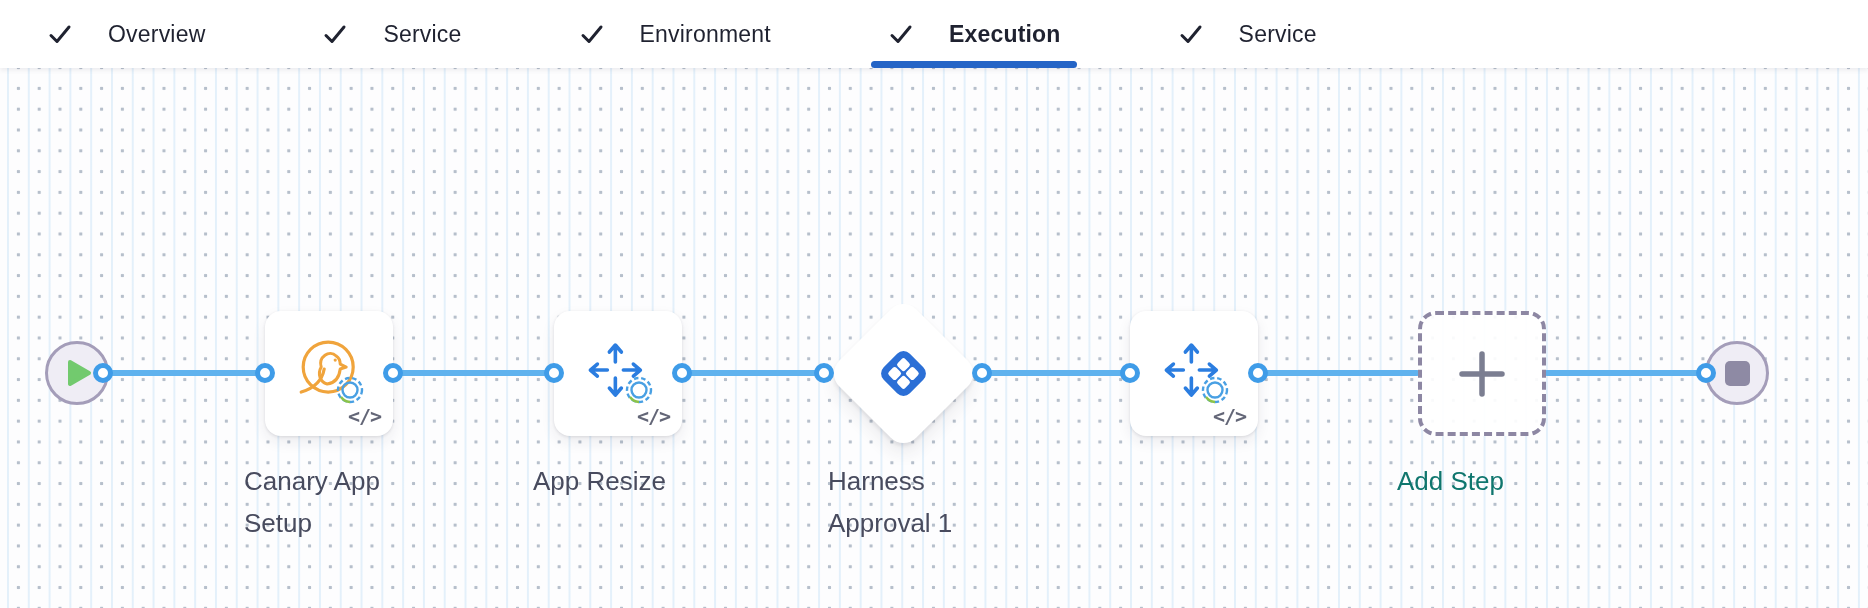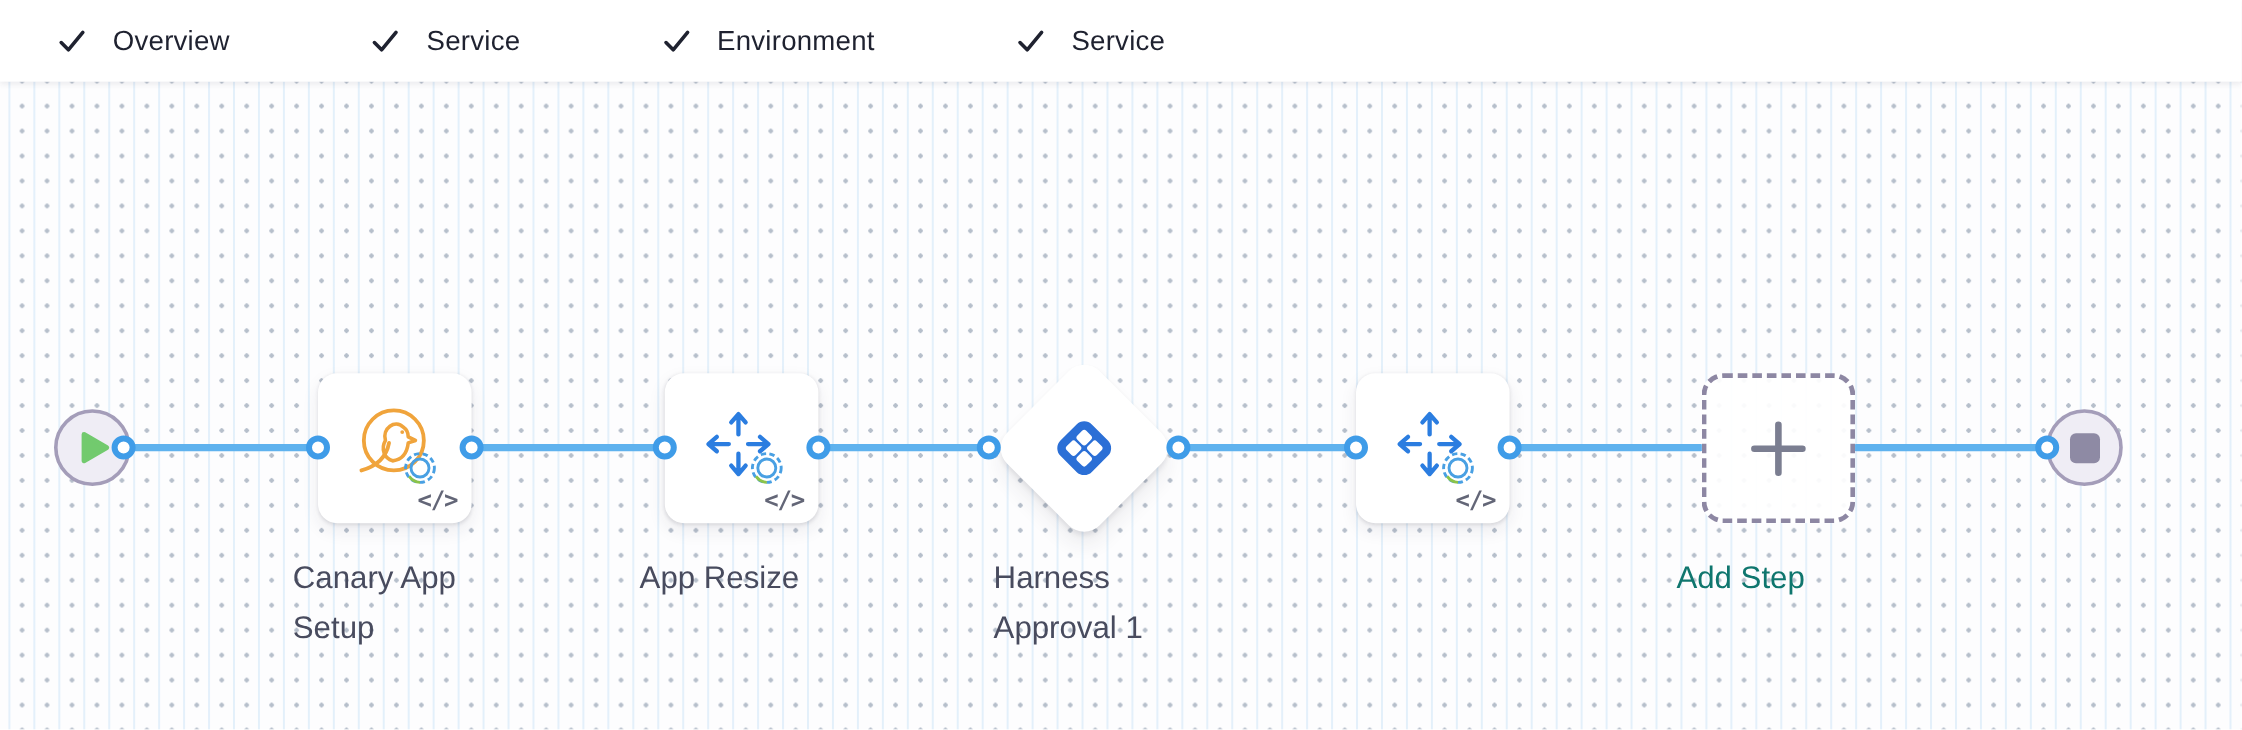--- a/index.html
+++ b/index.html
@@ -4,21 +4,21 @@
 <style>
   * { margin:0; padding:0; box-sizing:border-box; }
   html,body { width:1868px; height:608px; overflow:hidden;
     font-family:"Liberation Sans","DejaVu Sans",sans-serif; background:#fff; }
   .stage { position:relative; width:1868px; height:608px; }
 
   
   .tabbar { position:absolute; left:0; top:0; width:1868px; height:68px;
     background:#ffffff; box-shadow:0 2px 5px rgba(40,41,61,.09); z-index:10; }
   .tabs { display:flex; height:100%; padding-left:26px; list-style:none; gap:76px; }
-  .tab { position:relative; display:flex; align-items:center; gap:20px;
+  .tab { position:relative; display:flex; align-items:center; gap:34px;
     padding:0 20px; height:100%; cursor:pointer; }
   .tab-label { font-size:23px; color:#1f2230; letter-spacing:.2px; }
   .tab.active .tab-label { font-weight:700; }
   .tab.active::after { content:""; position:absolute; left:4px; right:4px; bottom:0;
     height:7px; border-radius:4px; background:#2464c6; }
   .check-icon { width:28px; height:28px; flex:0 0 auto; }
 
   
   .canvas { position:absolute; left:0; top:68px; width:1868px; height:540px;
     background-color:#fdfdfe;
@@ -88,20 +88,26 @@
         <svg class="check-icon" viewBox="0 0 28 28" fill="none">
           <path d="M5 15.5 L11 21.5 L23 7" stroke="#1f2230" stroke-width="3" stroke-linecap="round" stroke-linejoin="round"></path>
         </svg>
         <span class="tab-label">Service</span>
       </li>
       <li class="tab">
         <svg class="check-icon" viewBox="0 0 28 28" fill="none">
           <path d="M5 15.5 L11 21.5 L23 7" stroke="#1f2230" stroke-width="3" stroke-linecap="round" stroke-linejoin="round"></path>
         </svg>
         <span class="tab-label">Environment</span>
+      </li>
+      <li class="tab active">
+        <svg class="check-icon" viewBox="0 0 28 28" fill="none">
+          <path d="M5 15.5 L11 21.5 L23 7" stroke="#1f2230" stroke-width="3" stroke-linecap="round" stroke-linejoin="round"></path>
+        </svg>
+        <span class="tab-label">Execution</span>
       </li>
       <li class="tab">
         <svg class="check-icon" viewBox="0 0 28 28" fill="none">
           <path d="M5 15.5 L11 21.5 L23 7" stroke="#1f2230" stroke-width="3" stroke-linecap="round" stroke-linejoin="round"></path>
         </svg>
         <span class="tab-label">Service</span>
       </li>
     </ul>
   </div>
 

